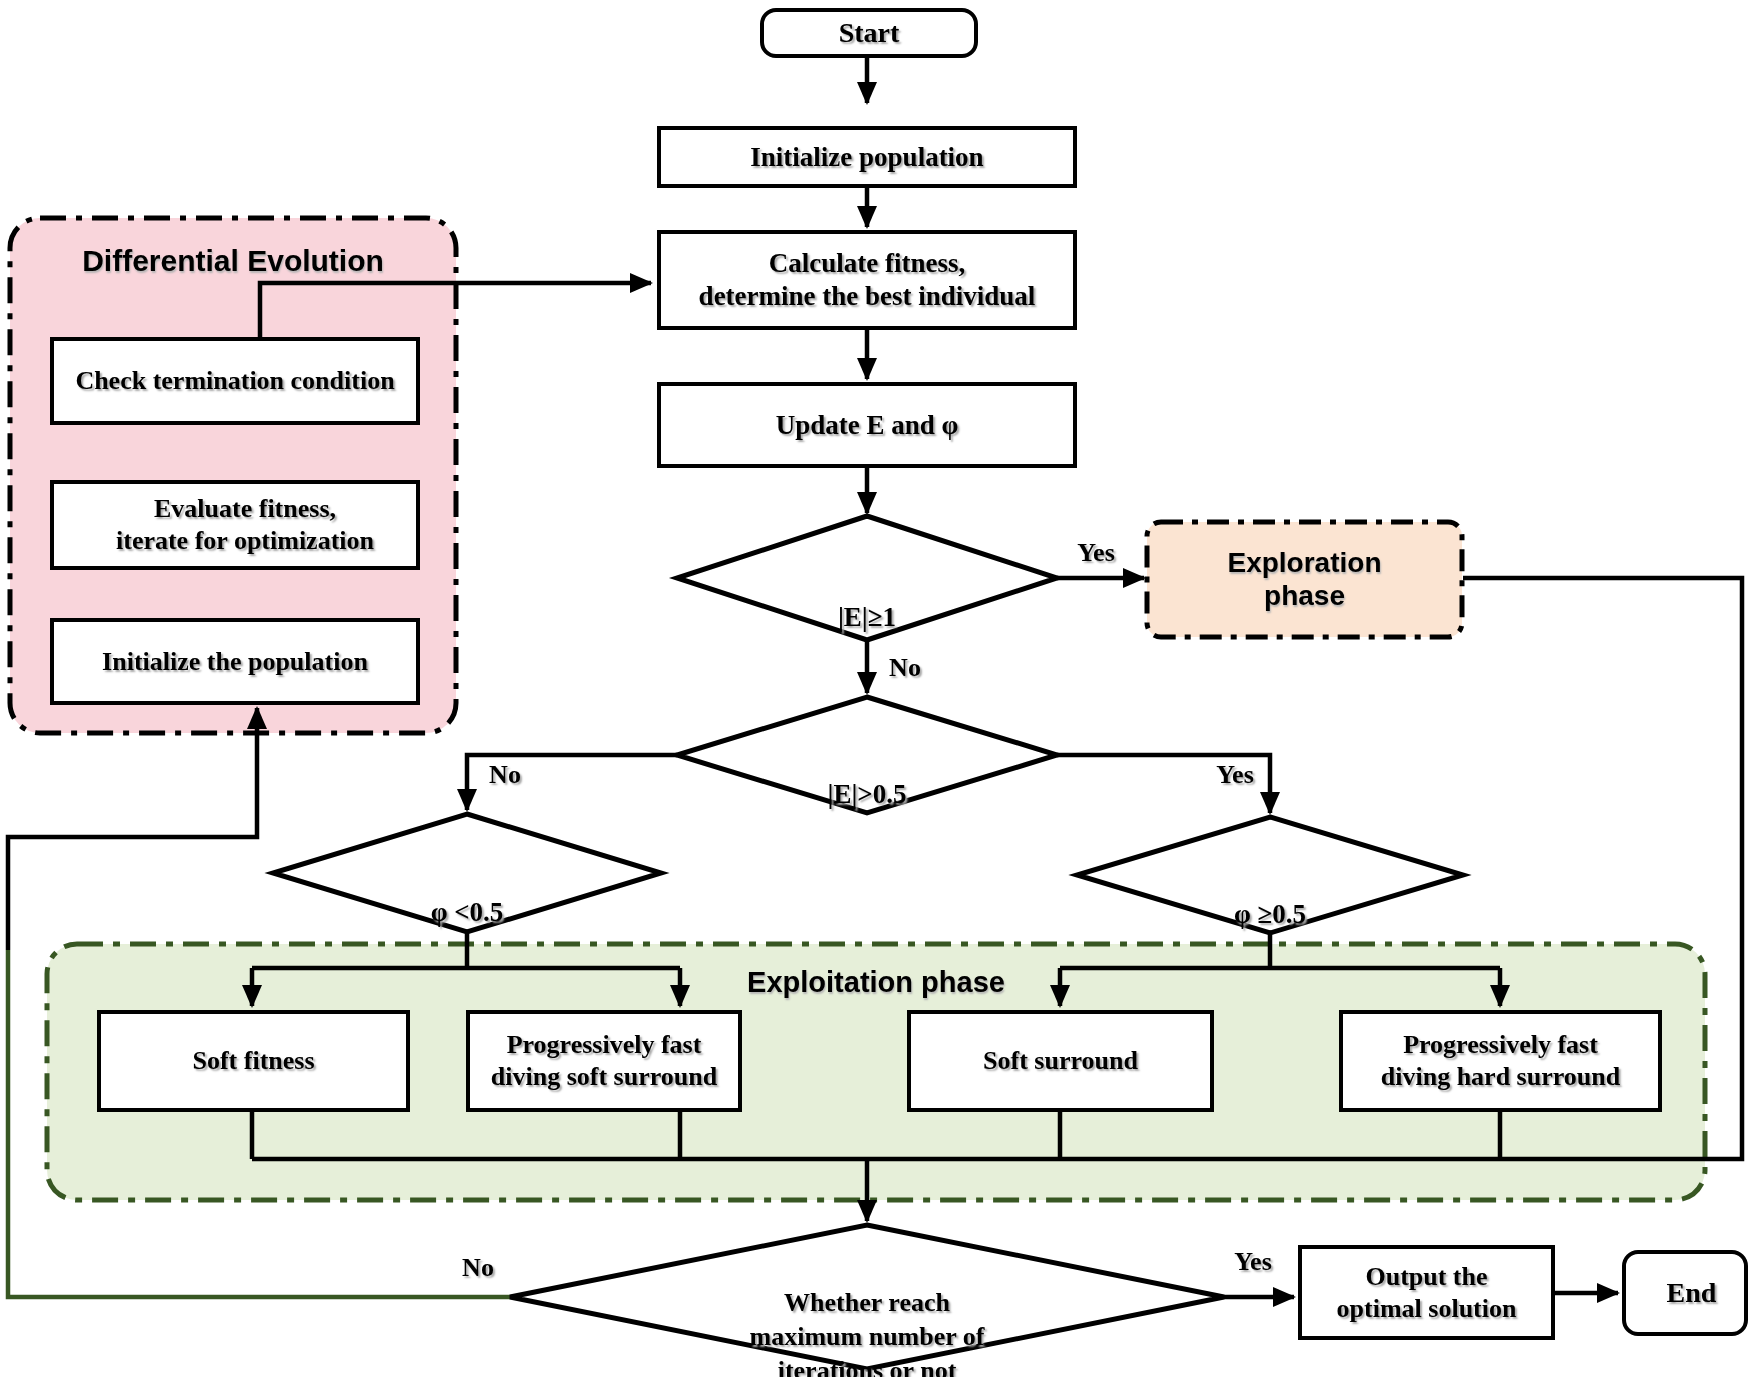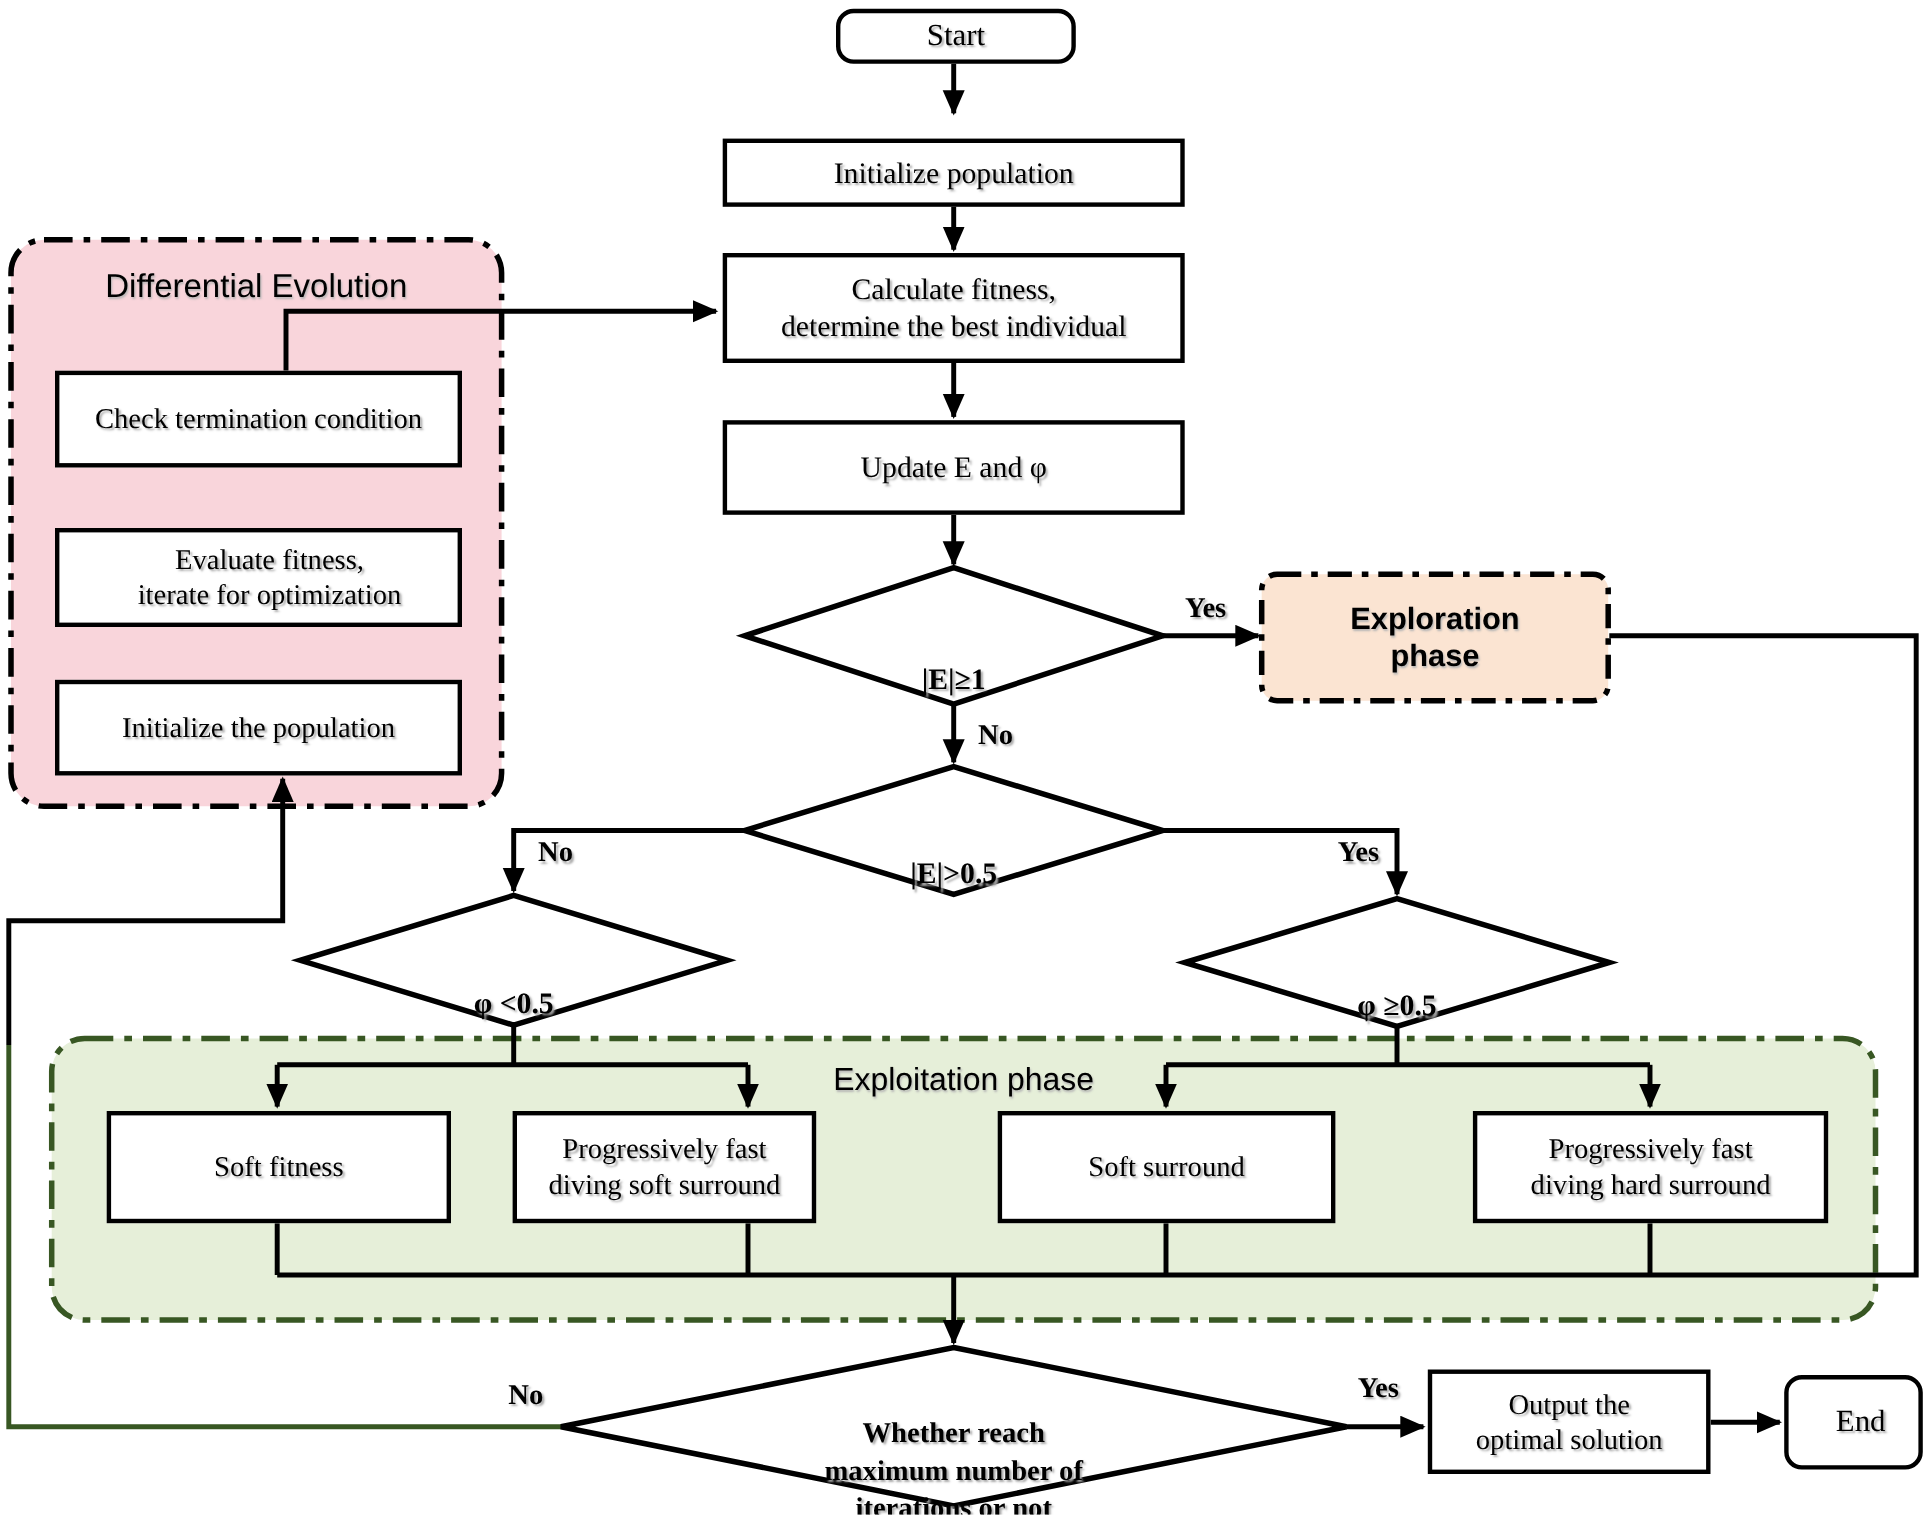--- a/index.html
+++ b/index.html
@@ -5,37 +5,37 @@
   html,body { margin:0; padding:0; background:#fff; }
   .stage {
     position:relative; width:1755px; height:1377px; background:#ffffff;
     font-family:"Liberation Serif", serif; overflow:hidden;
   }
   .stage svg { position:absolute; left:0; top:0; }
   .node {
     position:absolute; box-sizing:border-box; background:#ffffff;
     border:4px solid #000; display:flex; flex-direction:column;
     align-items:center; justify-content:center; text-align:center;
-    font-weight:normal; color:#000; line-height:1.22;
+    font-weight:bold; color:#000; line-height:1.22;
     text-shadow:2px 2px 2px #a9a9a9;
   }
   .f27 { font-size:27px; }
   .f26 { font-size:26px; }
   .f28 { font-size:28px; }
   .dlabel {
     position:absolute; display:flex; flex-direction:column; align-items:center;
     justify-content:center; text-align:center; font-weight:bold; color:#000;
     font-size:27px; line-height:1.3; text-shadow:2px 2px 2px #a9a9a9;margin-top:40px;
   }
   .elabel {
     position:absolute; transform:translate(-50%,-50%); font-weight:bold;
     font-size:26px; color:#000; text-shadow:2px 2px 2px #a9a9a9; white-space:nowrap;
   }
   .phase-title {
-    position:absolute; font-family:"Liberation Sans", sans-serif; font-weight:normal;
+    position:absolute; font-family:"Liberation Sans", sans-serif; font-weight:bold;
     color:#000; text-align:center; text-shadow:1px 2px 2px #b5b5b5;
   }
   .exploration-label {
     position:absolute; left:1147px; top:522px; width:315px; height:115px;
     display:flex; flex-direction:column; align-items:center; justify-content:center;
     font-family:"Liberation Sans", sans-serif; font-weight:bold; font-size:28px;
     line-height:1.15; color:#000; text-shadow:1px 2px 2px #b5b5b5;
   }
 </style>
 </head>

